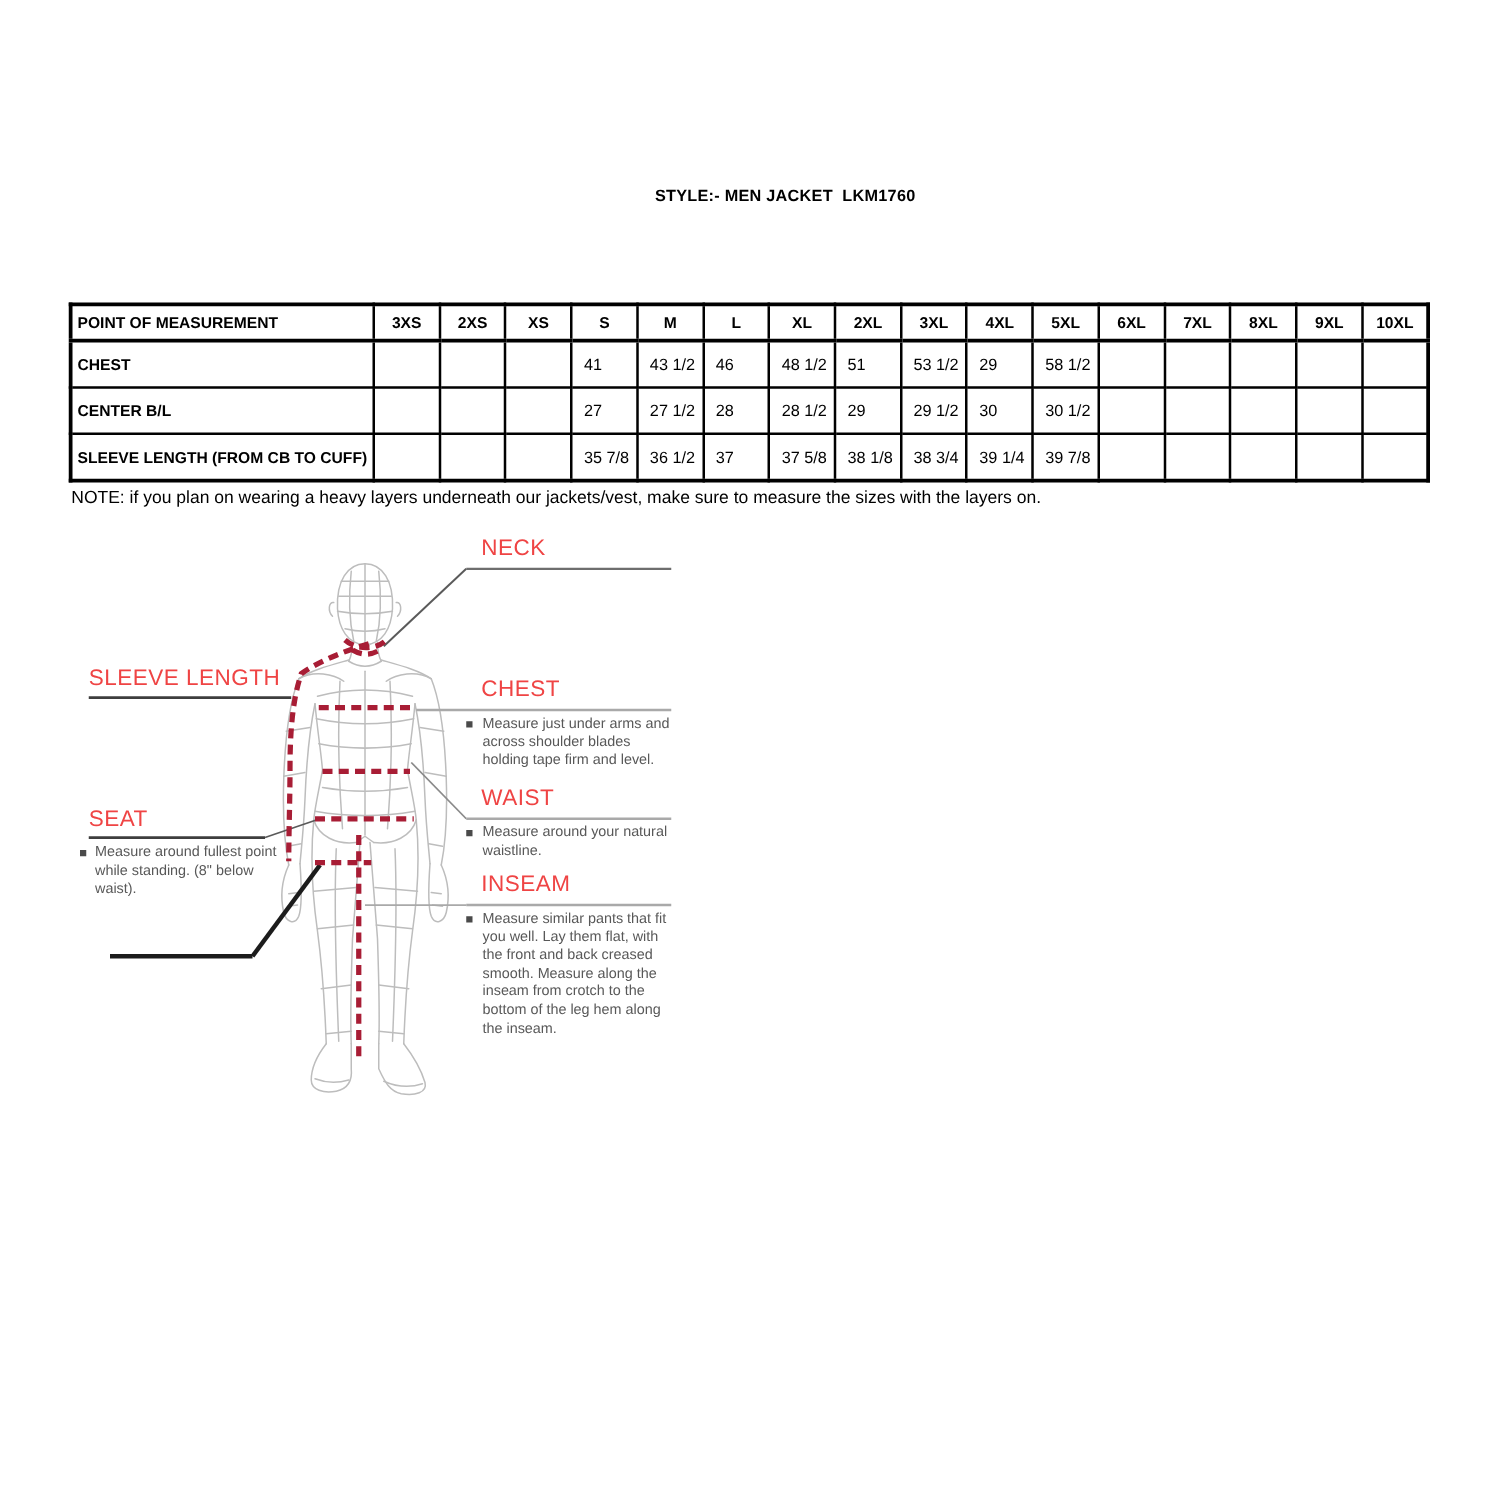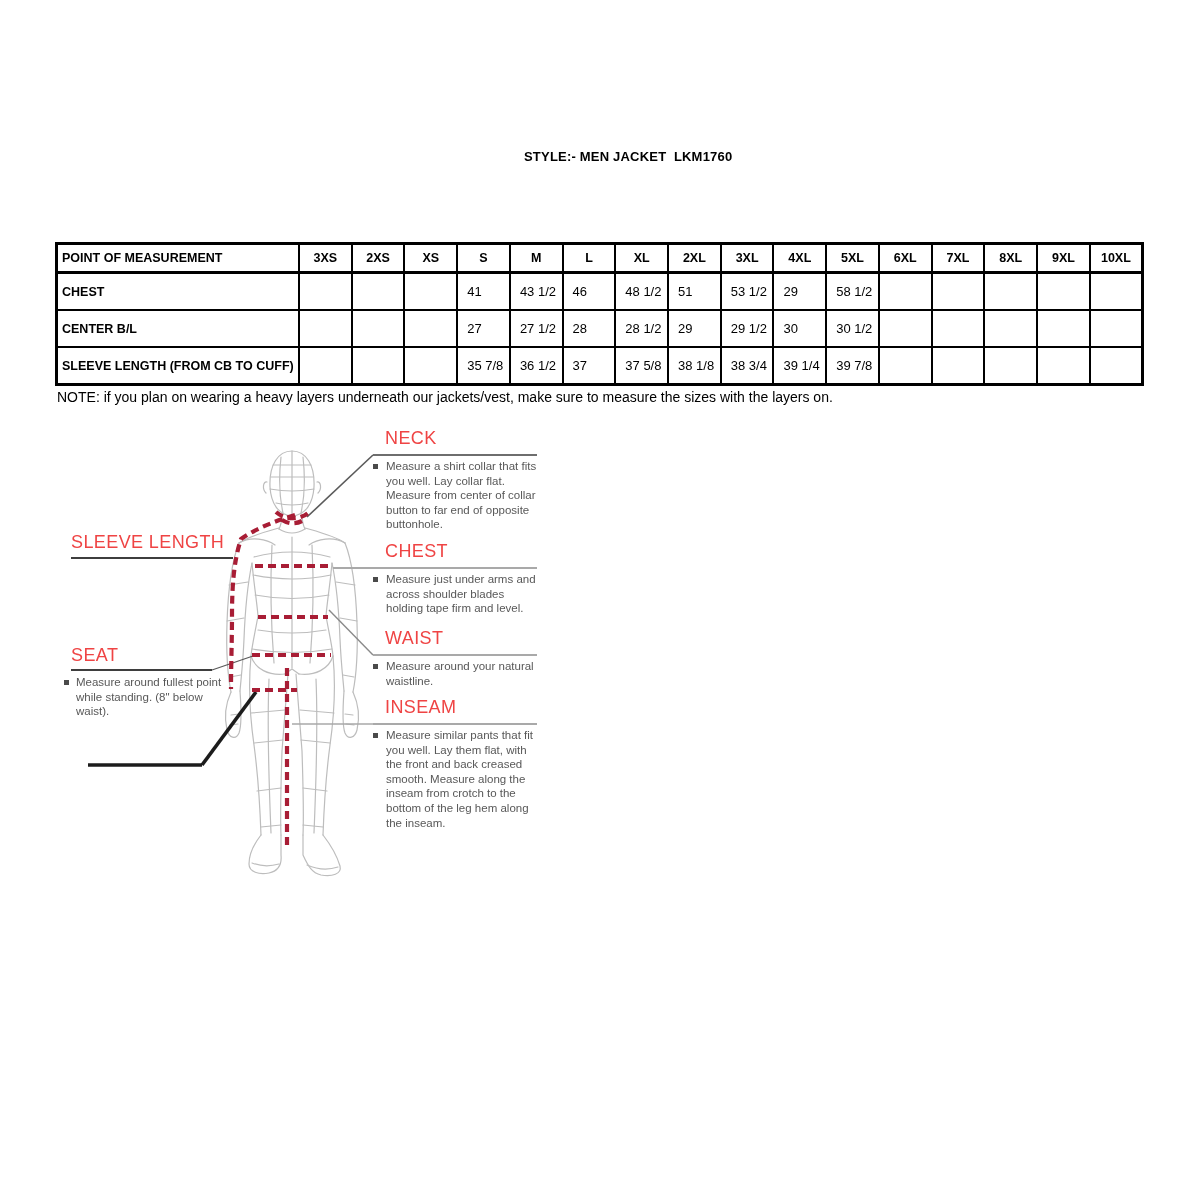--- a/index.html
+++ b/index.html
@@ -231,24 +231,20 @@
       <path d="M200,141 L276,141"></path>
       <path d="M203,192 L273,192"></path>
       <path d="M197,230 L276,230"></path>
       <path d="M197,265 L242,265"></path>
       <path d="M232,243 L232,421"></path>
     </g>
   </svg>
 
   <div class="anno right-col" id="anno-neck" style="left:318px;top:2px;">
     <div class="g-head">NECK</div>
-    <div class="g-desc" style="margin-top:10px;">
-      <span class="bullet"></span>
-      <div class="dtext">Measure a shirt collar that fits you well. Lay collar flat. Measure from center of collar button to far end of opposite buttonhole.</div>
-    </div>
   </div>
 
   <div class="anno right-col" id="anno-chest" style="left:318px;top:115px;">
     <div class="g-head">CHEST</div>
     <div class="g-desc" style="margin-top:10px;">
       <span class="bullet"></span>
       <div class="dtext">Measure just under arms and across shoulder blades holding tape firm and level.</div>
     </div>
   </div>
 

